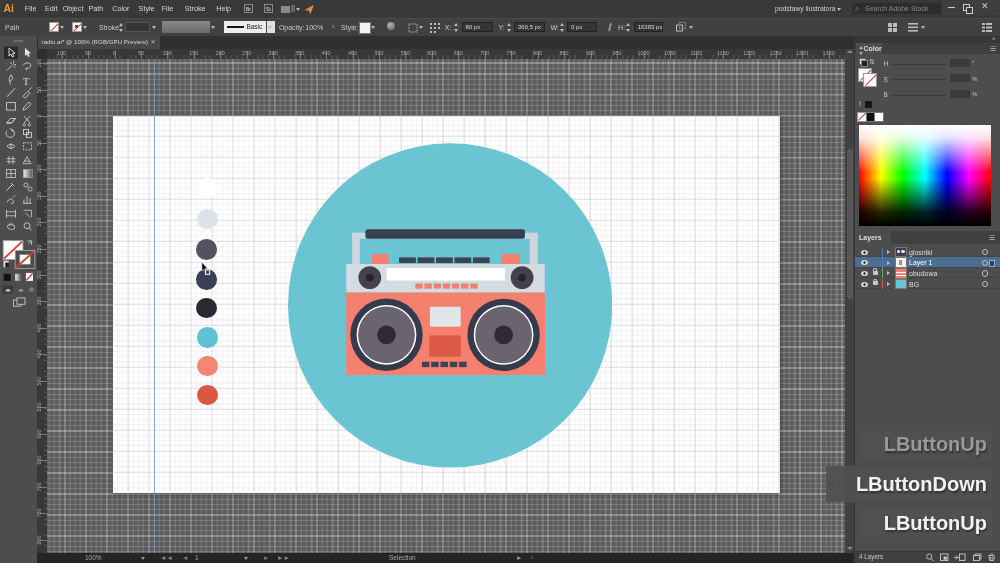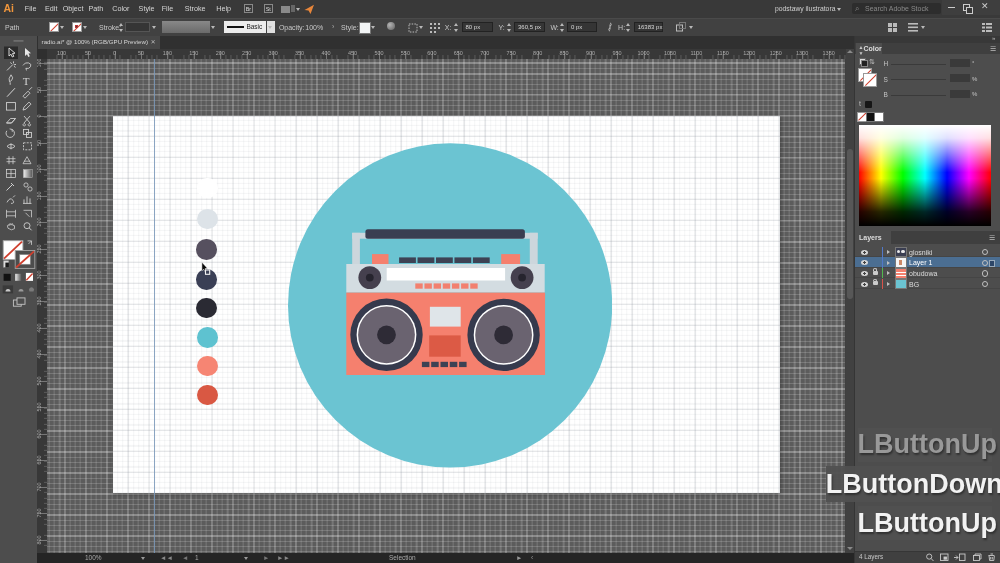--- a/index.html
+++ b/index.html
@@ -37,21 +37,21 @@
   #guide{left:106.9px;top:0;width:1px;height:494.5px;background:rgba(120,150,185,0.85);}
   
   .sw{border-radius:50%;width:20.6px;height:20.6px;}
   
   #vscroll{left:845.5px;top:48.5px;width:8.5px;height:504.5px;background:#414141;}
   #vthumb{left:1px;top:100px;width:6.5px;height:150px;background:#575757;border-radius:3px;}
   #statusbar{left:37px;top:553px;width:817px;height:10px;background:#252525;color:#a9a9a9;font-size:6.5px;line-height:10px;}
   
   #rightdock{left:854px;top:36px;width:146px;height:527px;background:#4d4d4d;border-left:1px solid #353535;box-sizing:border-box;}
   
-  .keybox{background:rgba(80,80,80,0.95);color:#f2f2f2;font-weight:bold;font-size:27px;
+  .keybox{background:rgba(80,80,80,0.95);color:#f2f2f2;font-weight:bold;font-size:20px;
      text-align:right;text-shadow:1px 2px 2px rgba(0,0,0,0.4);box-sizing:border-box;}
   .mi{position:absolute;top:3.5px;font-size:7.2px;color:#d6d6d6;}
   .badge{position:absolute;top:4px;width:8.5px;height:9px;border:1px solid #888;color:#ddd;
      font-size:5.5px;line-height:9px;text-align:center;box-sizing:border-box;}
   .vee{position:absolute;width:0;height:0;border-left:2.6px solid transparent;
      border-right:2.6px solid transparent;border-top:3.2px solid #b9b9b9;}
   .cl{position:absolute;top:5px;font-size:7px;color:#c8c8c8;}
   .swbox{width:8.5px;height:8.5px;background:#fff;border:0.5px solid #999;overflow:hidden;}
   .slash{position:absolute;left:-1px;top:3.2px;width:13px;height:1.4px;background:#cf3f2e;transform:rotate(-45deg);}
   .spin{position:absolute;width:5px;height:9px;}

